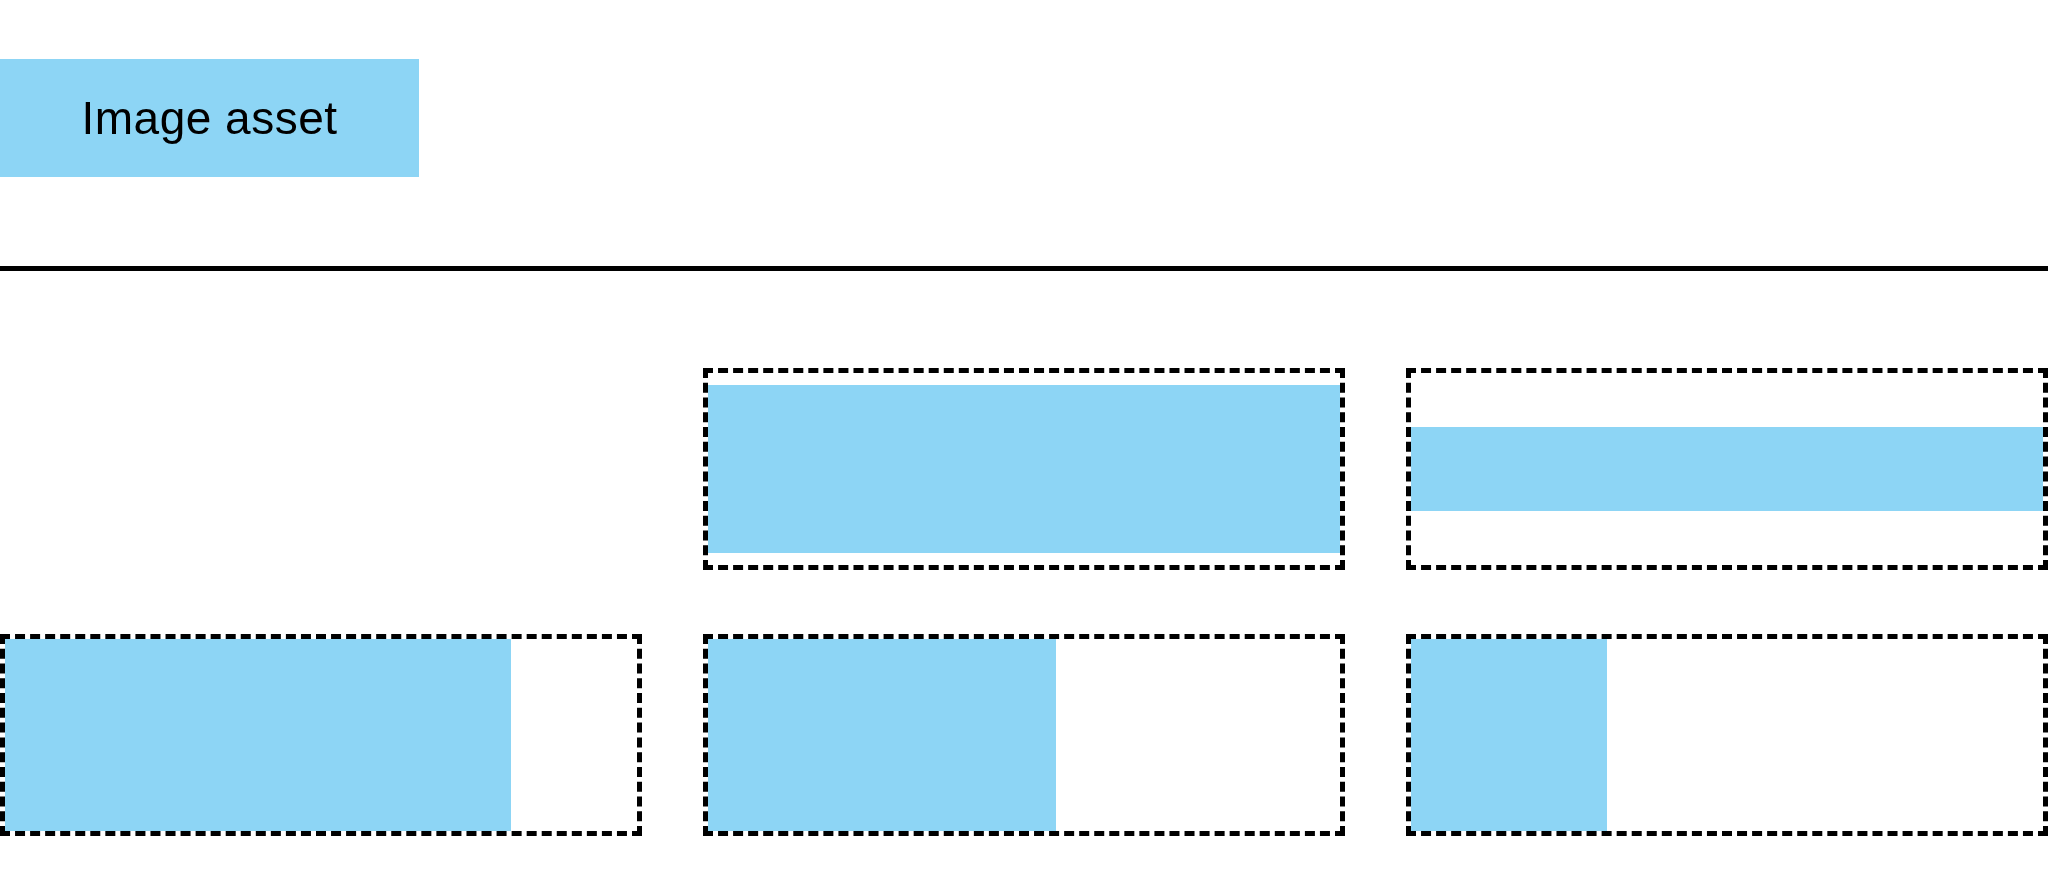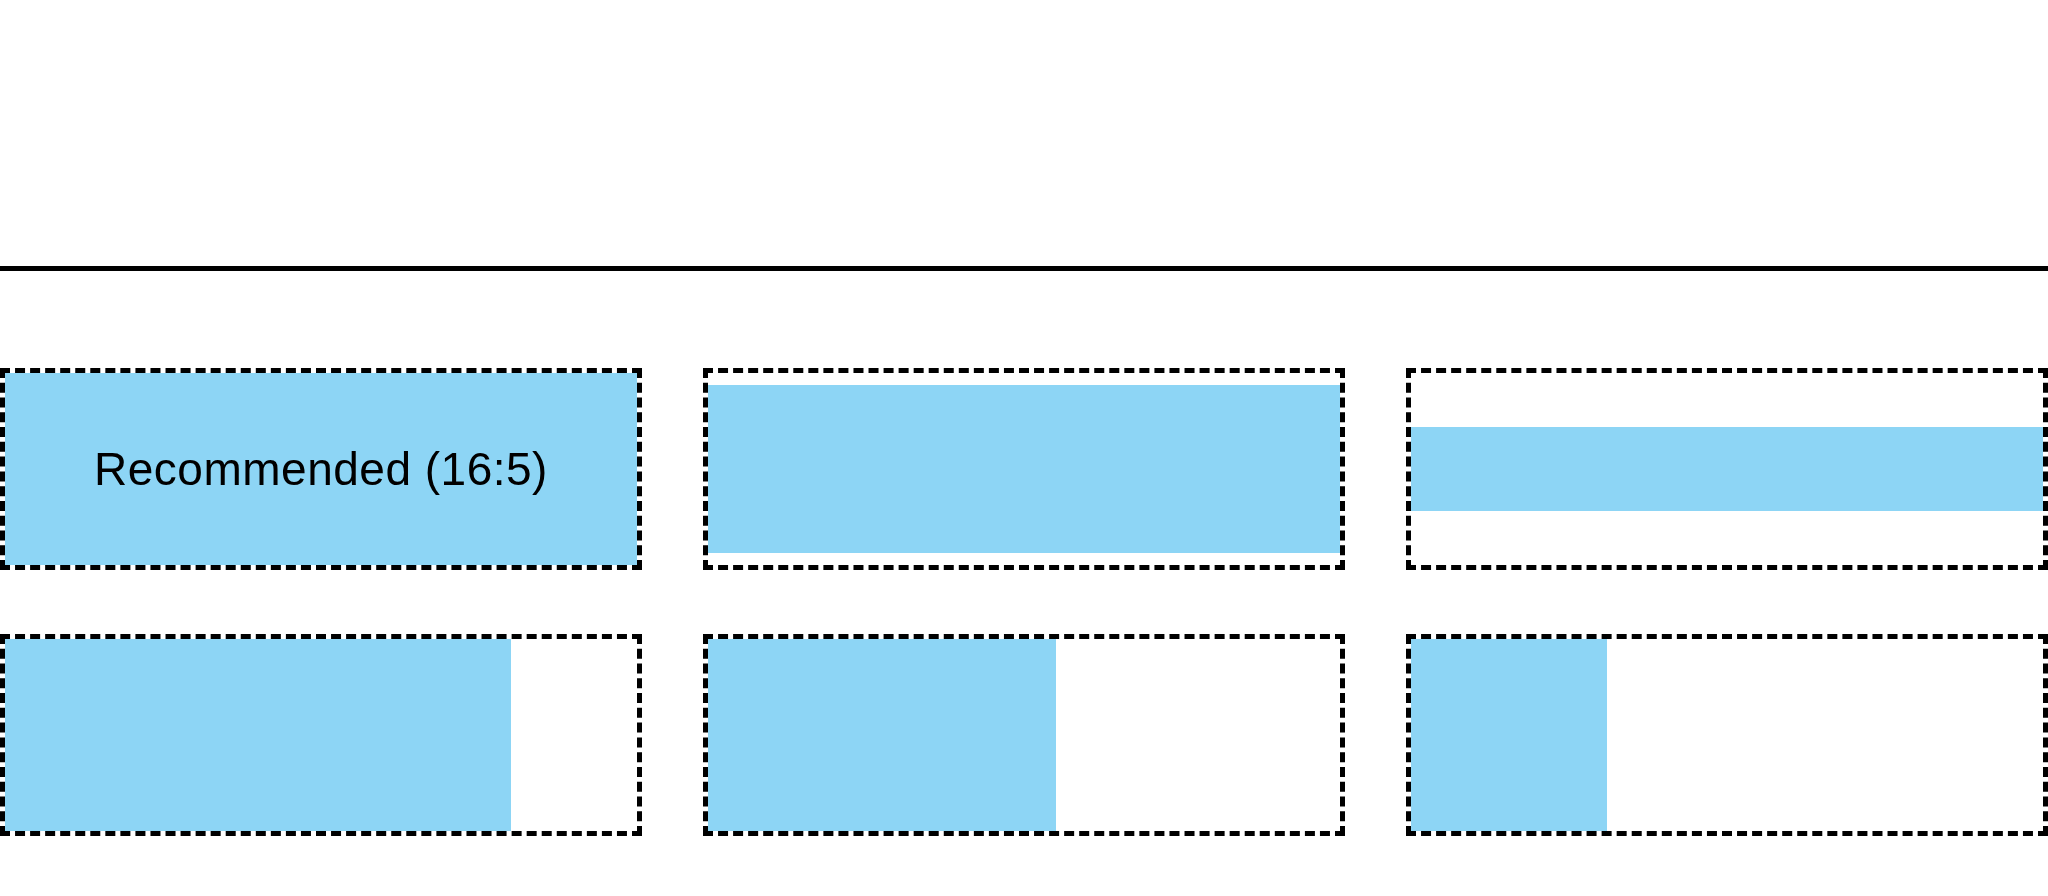--- a/index.html
+++ b/index.html
@@ -85,31 +85,27 @@
   .row2 { top: 634px; }
   .col1 { left: 0; }
   .col2 { left: 703px; }
   .col3 { left: 1406px; }
 </style>
 </head>
 <body>
 
 <div class="canvas">
 
+  <div class="legend-swatch" style="background: rgb(141, 213, 245);">
+    <span class="label-text">Image asset</span>
+  </div>
 
 
   <div class="divider"></div>
 
-  <div class="cell row1 col1">
-    <div class="inner">
-      <div class="fill" style="width: 100%; height: 100%; background: rgb(141, 213, 245);">
-        <span class="label-text">Recommended (16:5)</span>
-      </div>
-    </div>
-  </div>
 
   <div class="cell row1 col2">
     <div class="inner">
       <div class="fill" style="width: 100%; height: 87%; background: rgb(141, 213, 245);"></div>
     </div>
   </div>
 
   <div class="cell row1 col3">
     <div class="inner">
       <div class="fill" style="width: 100%; height: 44%; background: rgb(141, 213, 245);"></div>

